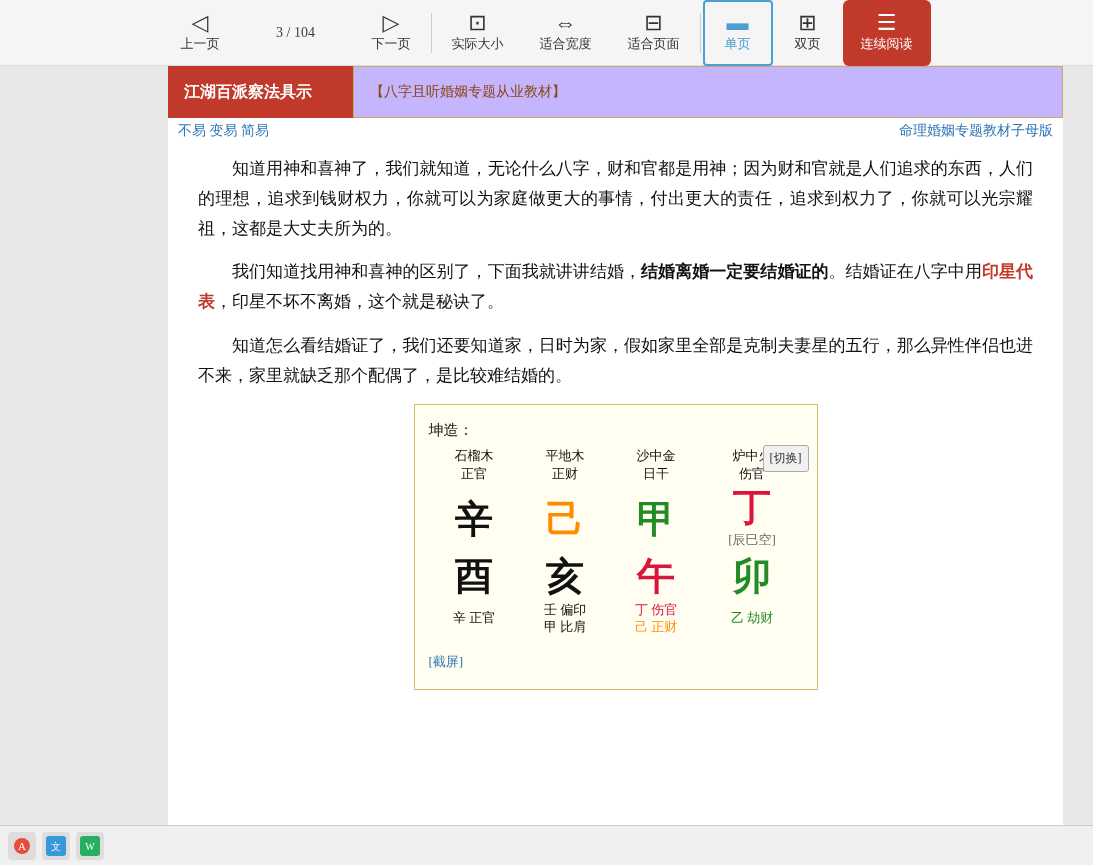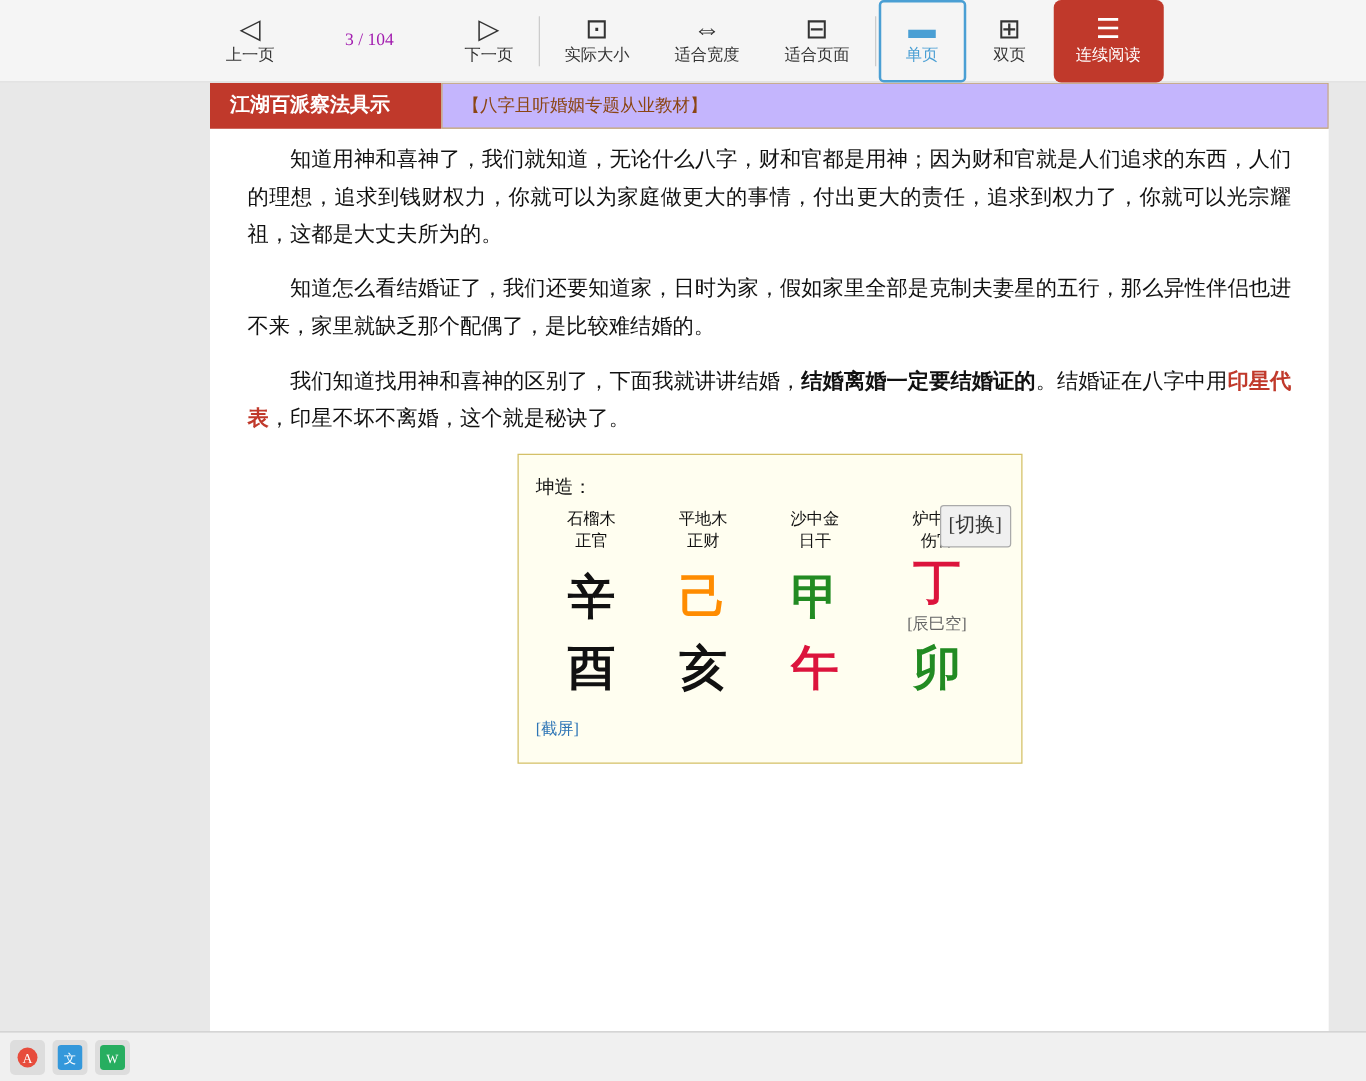--- a/index.html
+++ b/index.html
@@ -35,21 +35,21 @@
       color: #333;
       min-width: 70px;
       height: 66px;
       position: relative;
     }
     .toolbar-item.active {
       color: #4a9fd4;
     }
     .page-num {
       font-size: 14px;
-      color: #a21caf;
+      color: #404040;
       min-width: 80px;
       text-align: center;
     }
 
     
     .main-area {
       display: flex;
       height: calc(865px - 66px);
       background: #e0e0e0;
       overflow: hidden;
@@ -64,21 +64,21 @@
       background: white;
       overflow-y: auto;
       padding: 0;
       position: relative;
     }
 
     
     .book-header {
       display: flex;
       align-items: stretch;
-      height: 37px;
+      height: 52px;
       margin-bottom: 0;
     }
     .banner-left {
       background: #c0392b;
       color: white;
       font-size: 16px;
       font-weight: bold;
       padding: 8px 16px;
       display: flex;
       align-items: center;
@@ -190,21 +190,21 @@
     .small-red { color: #DC143C; }
 
     
     .switch-btn {
       position: absolute;
       right: 8px;
       top: 40px;
       background: #f0f0f0;
       border: 1px solid #aaa;
       border-radius: 3px;
-      font-size: 16px;
+      font-size: 12px;
       padding: 2px 6px;
       cursor: pointer;
       color: #333;
     }
 
     
     .bracket-note {
       font-size: 13px;
       color: #666;
     }
@@ -315,35 +315,39 @@
 
       <div class="book-header">
         <div class="banner-left">
           <span>江湖百派察法具示</span>
         </div>
         <div class="banner-right">
           <span>【八字且听婚姻专题从业教材】</span>
         </div>
       </div>
 
+      <div class="subtitle-bar">
+        <span class="subtitle-left">不易  变易  简易</span>
+        <span class="subtitle-right">命理婚姻专题教材子母版</span>
+      </div>
 
       <div class="text-body">
 
         <p>
           <span>知道用神和喜神了，我们就知道，无论什么八字，财和官都是用神；因为财和官就是人们追求的东西，人们的理想，追求到钱财权力，你就可以为家庭做更大的事情，付出更大的责任，追求到权力了，你就可以光宗耀祖，这都是大丈夫所为的。</span>
         </p>
 
         <p>
+          <span>我们知道找用神和喜神的区别了，下面我就讲讲结婚，</span><span class="bold-text">结婚离婚一定要结婚证的</span><span>。结婚证在八字中用</span><span class="bold-text red-text">印星代表</span><span>，印星不坏不离婚，这个就是秘诀了。</span>
+        </p>
+
+        <p>
           <span>知道怎么看结婚证了，我们还要知道家，日时为家，假如家里全部是克制夫妻星的五行，那么异性伴侣也进不来，家里就缺乏那个配偶了，是比较难结婚的。</span>
         </p>
 
-        <p>
-          <span>我们知道找用神和喜神的区别了，下面我就讲讲结婚，</span><span class="bold-text">结婚离婚一定要结婚证的</span><span>。结婚证在八字中用</span><span class="bold-text red-text">印星代表</span><span>，印星不坏不离婚，这个就是秘诀了。</span>
-        </p>
-
         <div class="example-section">
 
           <div class="bazi-container">
             <span class="bazi-label">坤造：</span>
 
             <div class="switch-btn">[切换]</div>
 
             <table class="bazi-table">
 
               <tbody>
@@ -390,20 +394,36 @@
                   <div class="large-char char-black">亥</div>
                 </td>
                 <td>
                   <div class="large-char char-red">午</div>
                 </td>
                 <td>
                   <div class="large-char char-green">卯</div>
                 </td>
               </tr>
 
+              <tr>
+                <td>
+                  <div class="small-char small-black">辛 正官</div>
+                </td>
+                <td>
+                  <div class="small-char small-black">壬 偏印</div>
+                  <div class="small-char small-black">甲 比肩</div>
+                </td>
+                <td>
+                  <div class="small-char small-red">丁 伤官</div>
+                  <div class="small-char small-orange">己 正财</div>
+                </td>
+                <td>
+                  <div class="small-char small-green">乙 劫财</div>
+                </td>
+              </tr>
             </tbody>
               </table>
 
             
             <div style="margin-top:8px;">
               <span class="screenshot-btn">[截屏]</span>
             </div>
           </div>
         </div>
 

